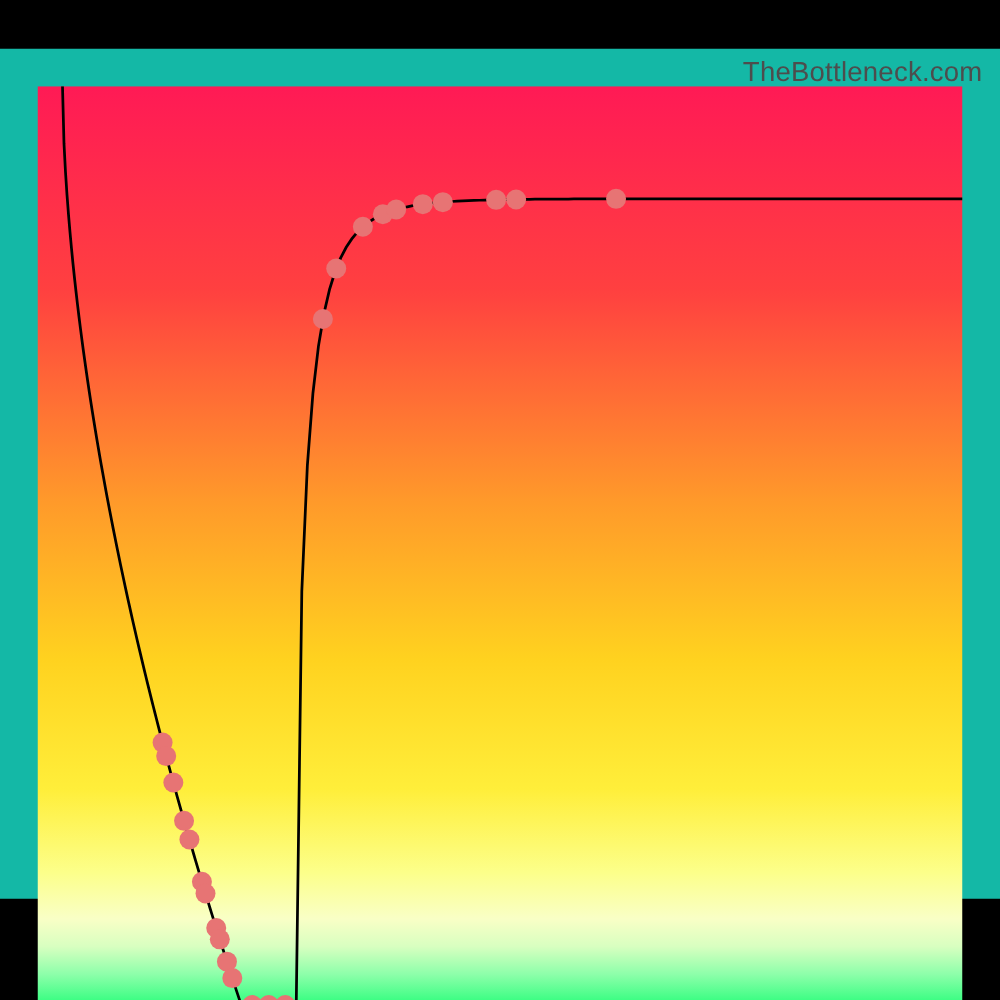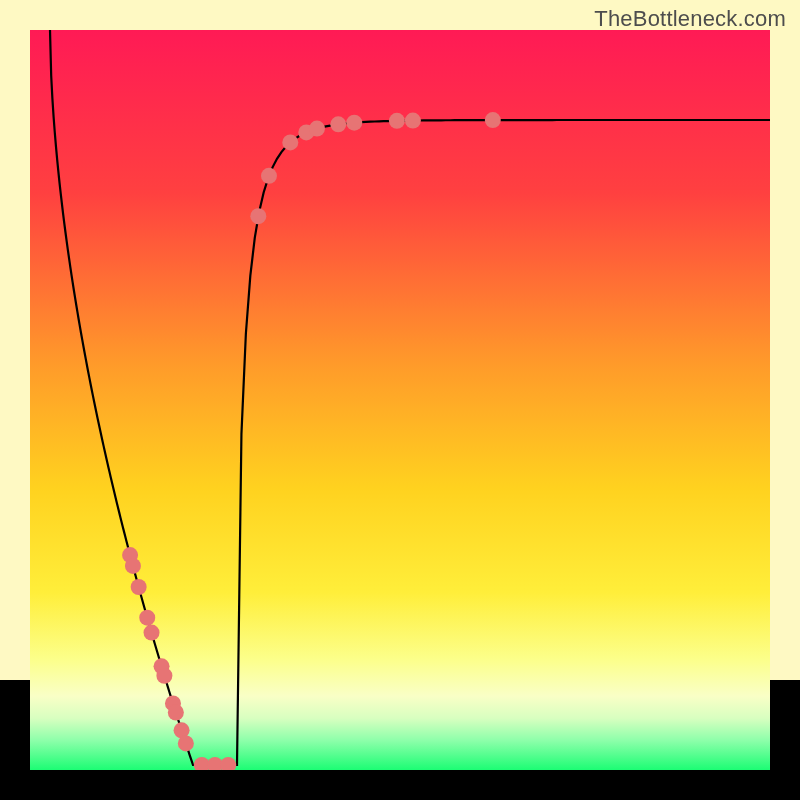--- a/index.html
+++ b/index.html
@@ -1,21 +1,22 @@
 <!DOCTYPE html>
 <html><head>
 <meta charset="utf-8">
 <style>
   * { margin: 0; padding: 0; box-sizing: border-box; }
   html, body { width: 800px; height: 800px; overflow: hidden; background: #000; }
   .frame {
     position: relative;
     width: 800px;
     height: 680px;
-    background: #fef9c3;
+    background: #14b8a6;
+    margin-top: 39px;
   }
   .watermark {
     position: absolute;
     top: 6px;
     right: 14px;
     font-family: Arial, Helvetica, sans-serif;
     font-size: 22px;
     color: #4d4d4d;
     z-index: 10;
     letter-spacing: 0.2px;

